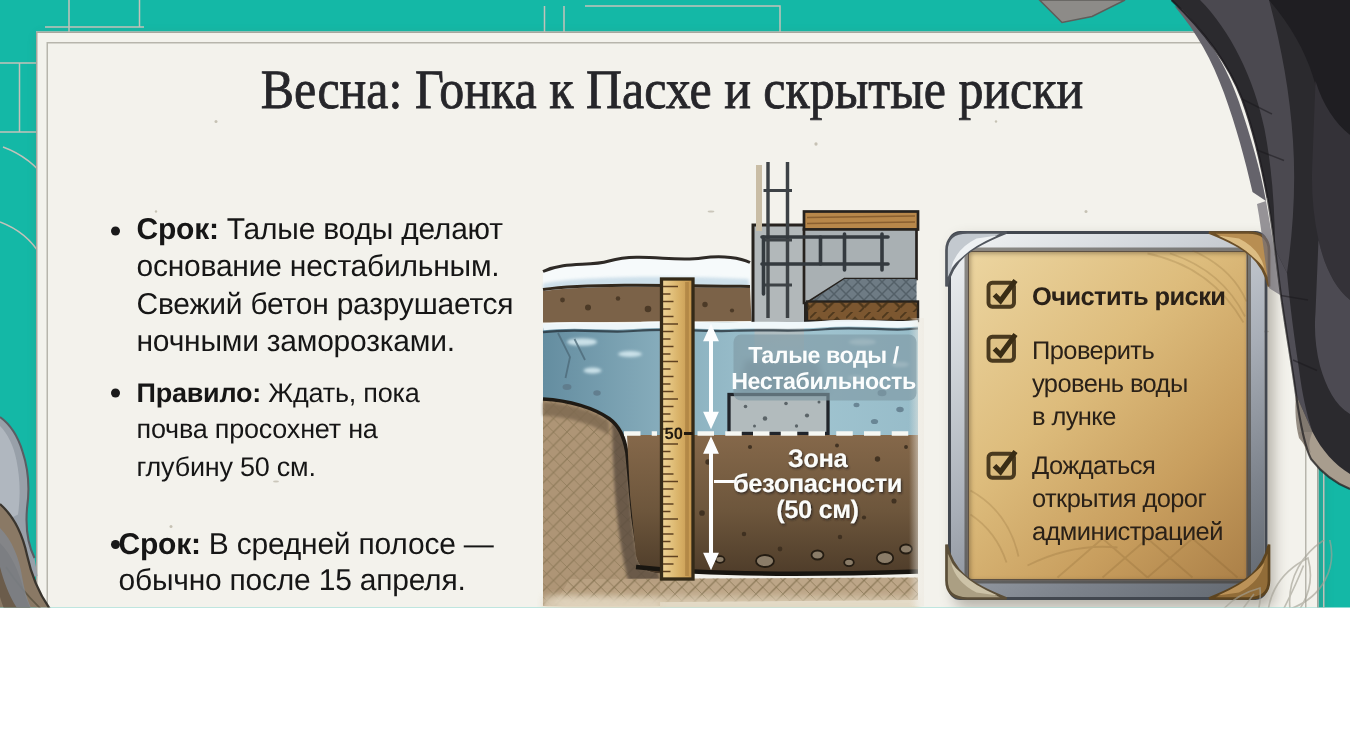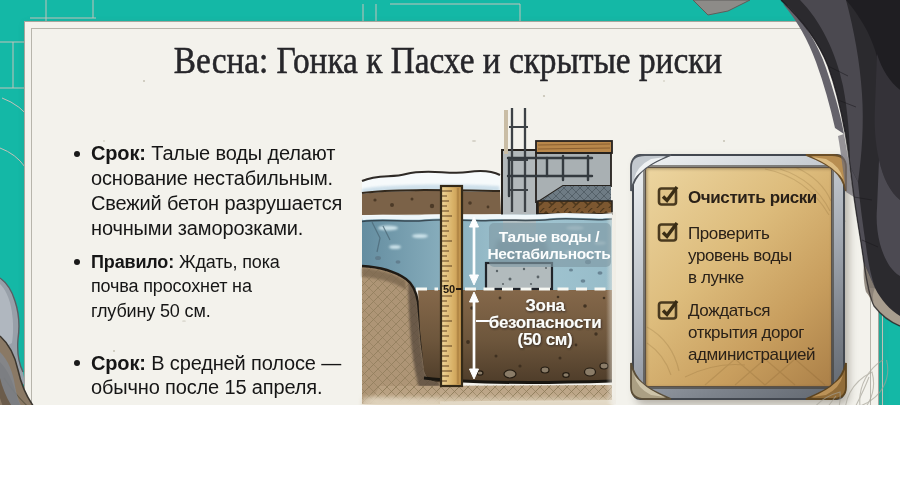--- a/index.html
+++ b/index.html
@@ -57,21 +57,21 @@
   <div class="abs" style="left:-2px;top:39px;width:900px;text-align:center;font-family:'Liberation Serif',serif;font-size:37px;color:#26262a;-webkit-text-stroke:0.55px #26262a;transform:scaleX(0.9);">Весна: Гонка к Пасхе и скрытые риски</div>
 
   <div class="abs" style="left:91px;top:141px;width:300px;font-size:20px;letter-spacing:-0.15px;line-height:24.9px;color:#161616;"><b>Срок:</b> Талые воды делают<br>основание нестабильным.<br>Свежий бетон разрушается<br>ночными заморозками.</div>
 
   <div class="abs" style="left:74px;top:151px;width:6px;height:6px;border-radius:50%;background:#1a1a1a;"></div>
 
   <div class="abs" style="left:91px;top:249.5px;width:300px;font-size:18px;letter-spacing:-0.15px;line-height:24.9px;color:#161616;"><b>Правило:</b> Ждать, пока<br>почва просохнет на<br>глубину 50 см.</div>
 
   <div class="abs" style="left:74px;top:259px;width:6px;height:6px;border-radius:50%;background:#1a1a1a;"></div>
 
-  <div class="abs" style="left:91px;top:350.5px;width:320px;font-size:20px;letter-spacing:-0.15px;line-height:24.9px;color:#161616;"><b>Срок:</b> В средней полосе —<br>обычно после 15 апреля.</div>
+  <div class="abs" style="left:79px;top:350.5px;width:320px;font-size:20px;letter-spacing:-0.15px;line-height:24.9px;color:#161616;"><b>Срок:</b> В средней полосе —<br>обычно после 15 апреля.</div>
 
   <div class="abs" style="left:74px;top:360px;width:6px;height:6px;border-radius:50%;background:#1a1a1a;"></div>
 
   <svg class="abs" style="left:358px;top:103px" width="264" height="318" viewBox="358 103 264 318">
     <defs>
       <linearGradient id="waterg" x1="0" y1="0" x2="1" y2="0">
         <stop offset="0" stop-color="#648da0"></stop>
           <stop offset="0.32" stop-color="#87adbc"></stop>
           <stop offset="0.65" stop-color="#a1c5d1"></stop>
           <stop offset="1" stop-color="#97bcc9"></stop>

